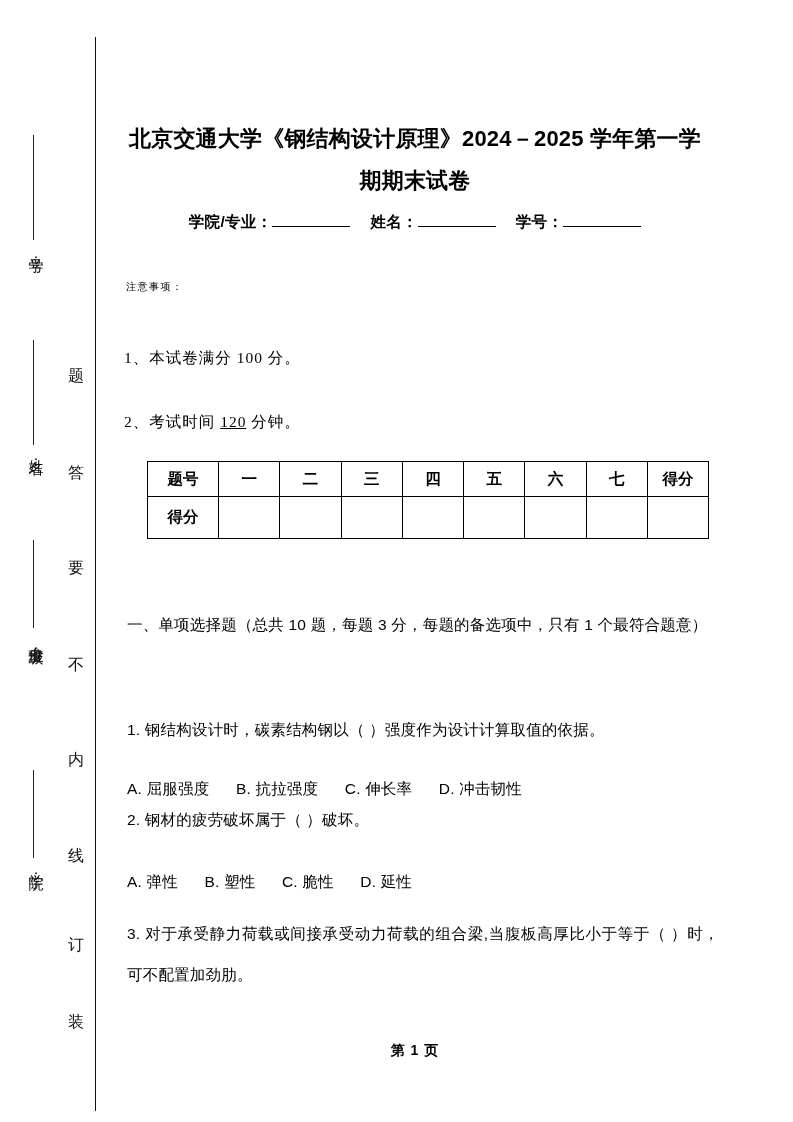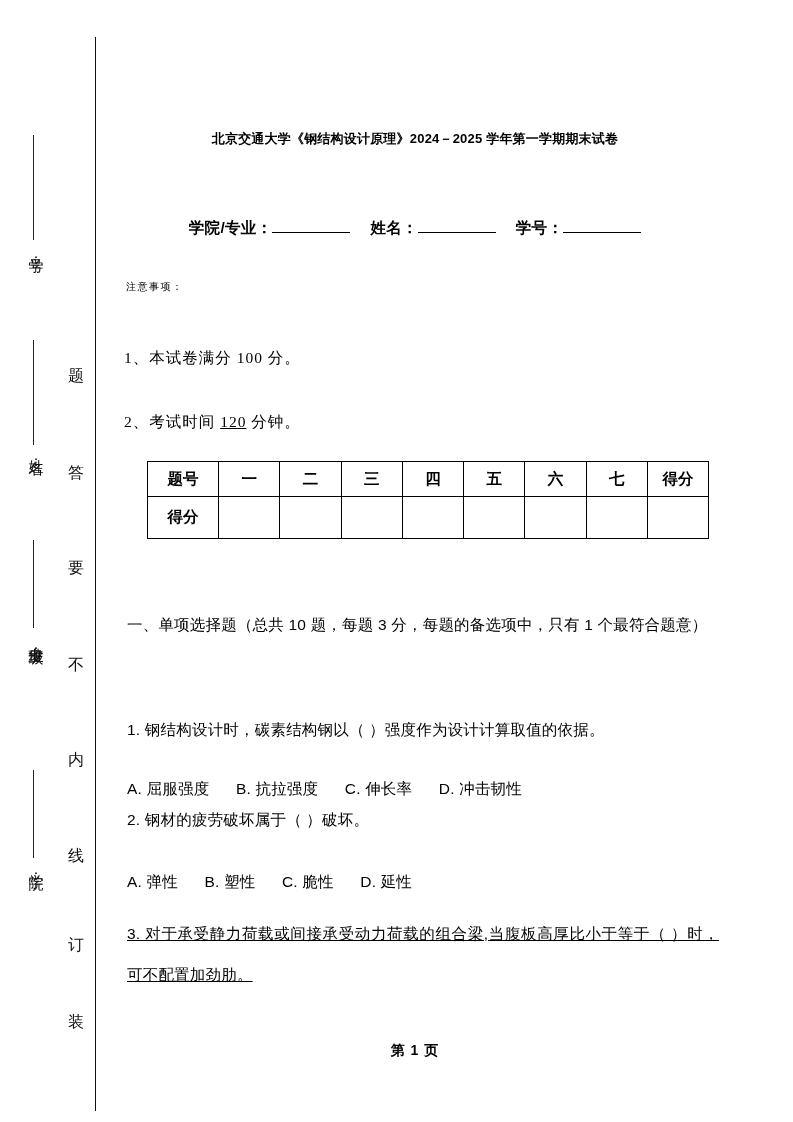--- a/index.html
+++ b/index.html
@@ -86,31 +86,31 @@
   }
 
   .doc-title {
     margin: 0;
     padding: 0;
     position: absolute;
     left: 0;
     top: 118px;
     width: 592px;
     text-align: center;
-    font-size: 13px;
+    font-size: 22px;
     font-weight: bold;
     line-height: 42px;
     letter-spacing: 0.2px;
     font-family: "Liberation Sans", "DejaVu Sans", sans-serif;
   }
 
   .id-line {
     position: absolute;
     left: 0;
-    top: 218px;
+    top: 212px;
     width: 592px;
     text-align: center;
     font-size: 15.5px;
     font-weight: bold;
     letter-spacing: 0.3px;
     white-space: nowrap;
   }
   .id-line .blank {
     display: inline-block;
     border-bottom: 1.4px solid #000;
@@ -177,21 +177,21 @@
     line-height: 39px;
     font-family: "Liberation Sans", "DejaVu Sans", sans-serif;
     letter-spacing: 0.2px;
     margin-left: 8px;
   }
   .q-section { top: 605px; }
   .q1-stem   { top: 710px; }
   .q1-opts   { top: 769px; }
   .q2-stem   { top: 800px; }
   .q2-opts   { top: 862px; }
-  .q3-stem   { top: 913px; line-height: 41px; text-decoration: underline; }
+  .q3-stem   { top: 913px; line-height: 41px; }
 
   .opts .opt { display: inline-block; margin-right: 22px; white-space: nowrap; }
   .opts .opt:last-child { margin-right: 0; }
   .justify { text-align: justify; text-align-last: left; }
 
   
   .footer {
     position: absolute;
     left: 0;
     top: 1042px;

